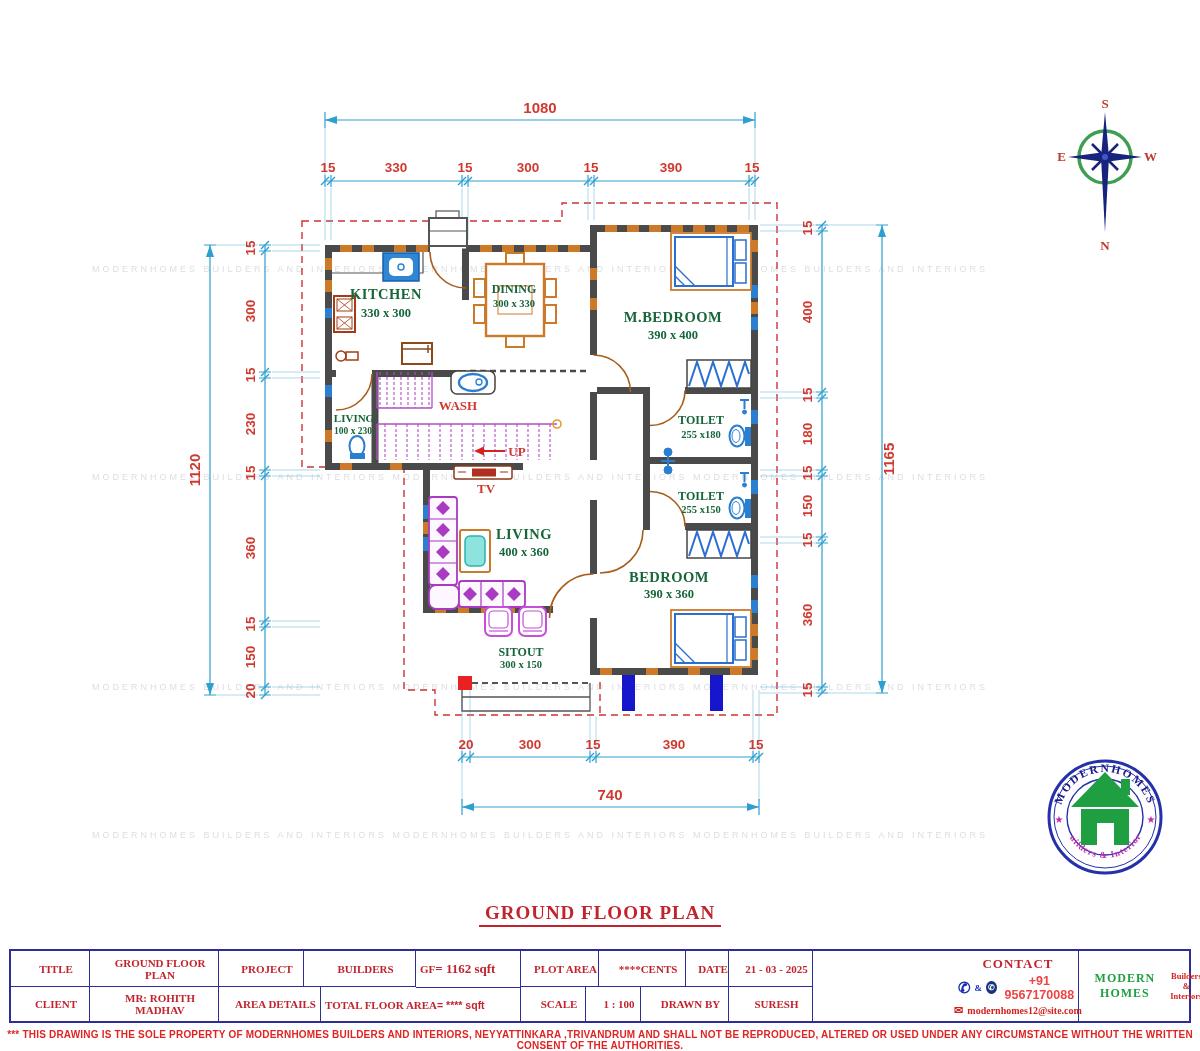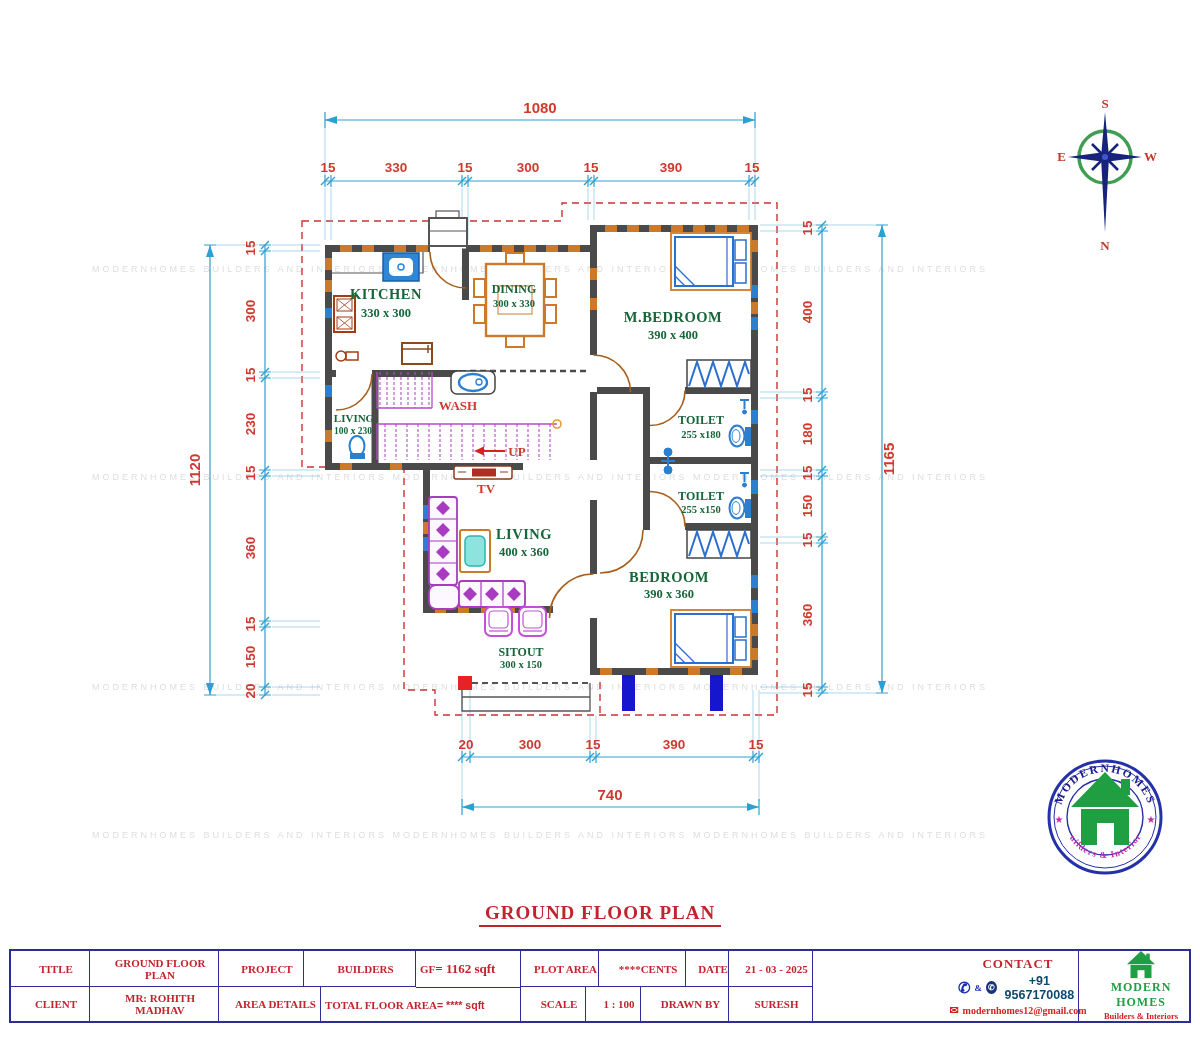--- a/index.html
+++ b/index.html
@@ -29,24 +29,24 @@
   .nor{border-right:none;}
   .gfcell{justify-content:flex-start;padding:18px 4px;}
   #note-cell{flex-direction:column;align-items:flex-start;justify-content:flex-start;padding:5px 6px;}
   #note-cell .n2{font-size:10px;font-weight:bold;margin-top:7px;line-height:1.5;text-align:left;}
   #contact-cell{flex-direction:column;justify-content:center;gap:2px;}
   #contact-cell .crow{display:flex;align-items:center;gap:4px;}
   .phone-ic{color:#1a2fb0;font-size:15px;font-weight:bold;}
   .amp{color:#1a2fb0;font-size:9px;}
   .wa-ic{display:inline-flex;width:13px;height:13px;border-radius:50%;background:#16337e;color:#fff;
          font-size:8px;align-items:center;justify-content:center;}
-  .phone-num{color:#0c4a6e;font-size:12.5px;font-family:"Liberation Sans",sans-serif;font-weight:bold;}
+  .phone-num{color:#ef4444;font-size:12.5px;font-family:"Liberation Sans",sans-serif;font-weight:bold;}
   .mail-ic{color:#d42222;font-size:11px;}
   .mail{color:#d42222;font-size:10px;font-family:"Liberation Serif",serif;}
-  #logo-cell{flex-direction:column;justify-content:center;gap:1px;}
+  #logo-cell{flex-direction:row;justify-content:center;gap:15px;}
   .brandname{color:#1f9e42;font-size:12px;letter-spacing:1px;font-family:"Liberation Serif",serif;font-weight:bold;}
   .brandtag{color:#d42222;font-size:8.5px;font-family:"Liberation Serif",serif;font-weight:bold;}
   #disclaimer{position:absolute;top:1029px;left:0;width:1200px;text-align:center;color:#e02424;
       font-size:10px;font-weight:bold;letter-spacing:.2px;font-family:"Liberation Sans",sans-serif;}
 </style>
 </head>
 <body>
 
 <div id="page">
 
@@ -409,31 +409,32 @@
   <div class="cell nob" id="contact-cell" style="left:935px;top:0;width:133px;height:70px;">
     <span style="font-size:13px;letter-spacing:1px;">CONTACT</span>
     <span class="crow">
       <span class="phone-ic">✆</span>
       <span class="amp">&amp;</span>
       <span class="wa-ic">✆</span>
       <span class="phone-num">+91 9567170088</span>
     </span>
     <span class="crow">
       <span class="mail-ic">✉</span>
-      <span class="mail">modernhomes12@gmail.com</span>
+      <span class="mail">modernhomes12@site.com</span>
     </span>
   </div>
   <div class="cell nob nor" id="logo-cell" style="left:1068px;top:0;width:112px;height:70px;">
     <svg width="40" height="32" viewBox="0 0 40 32">
       <g fill="#1f9e42">
         <rect x="26" y="3" width="4" height="7"></rect>
         <path d="M20,0 L4,15 L36,15 Z"></path>
         <rect x="8" y="16" width="24" height="15"></rect>
         <rect x="16" y="22" width="8" height="9" fill="#fff"></rect>
       </g>
     </svg>
     <span class="brandname">MODERN HOMES</span>
     <span class="brandtag">Builders &amp; Interiors</span>
   </div>
 </div>
 
+<div id="disclaimer">*** THIS DRAWING IS THE SOLE PROPERTY OF MODERNHOMES BUILDERS AND INTERIORS, NEYYATTINKARA ,TRIVANDRUM AND SHALL NOT BE REPRODUCED, ALTERED OR USED UNDER ANY CIRCUMSTANCE WITHOUT THE WRITTEN CONSENT OF THE AUTHORITIES.</div>
 
 </div>
 
 </body></html>

